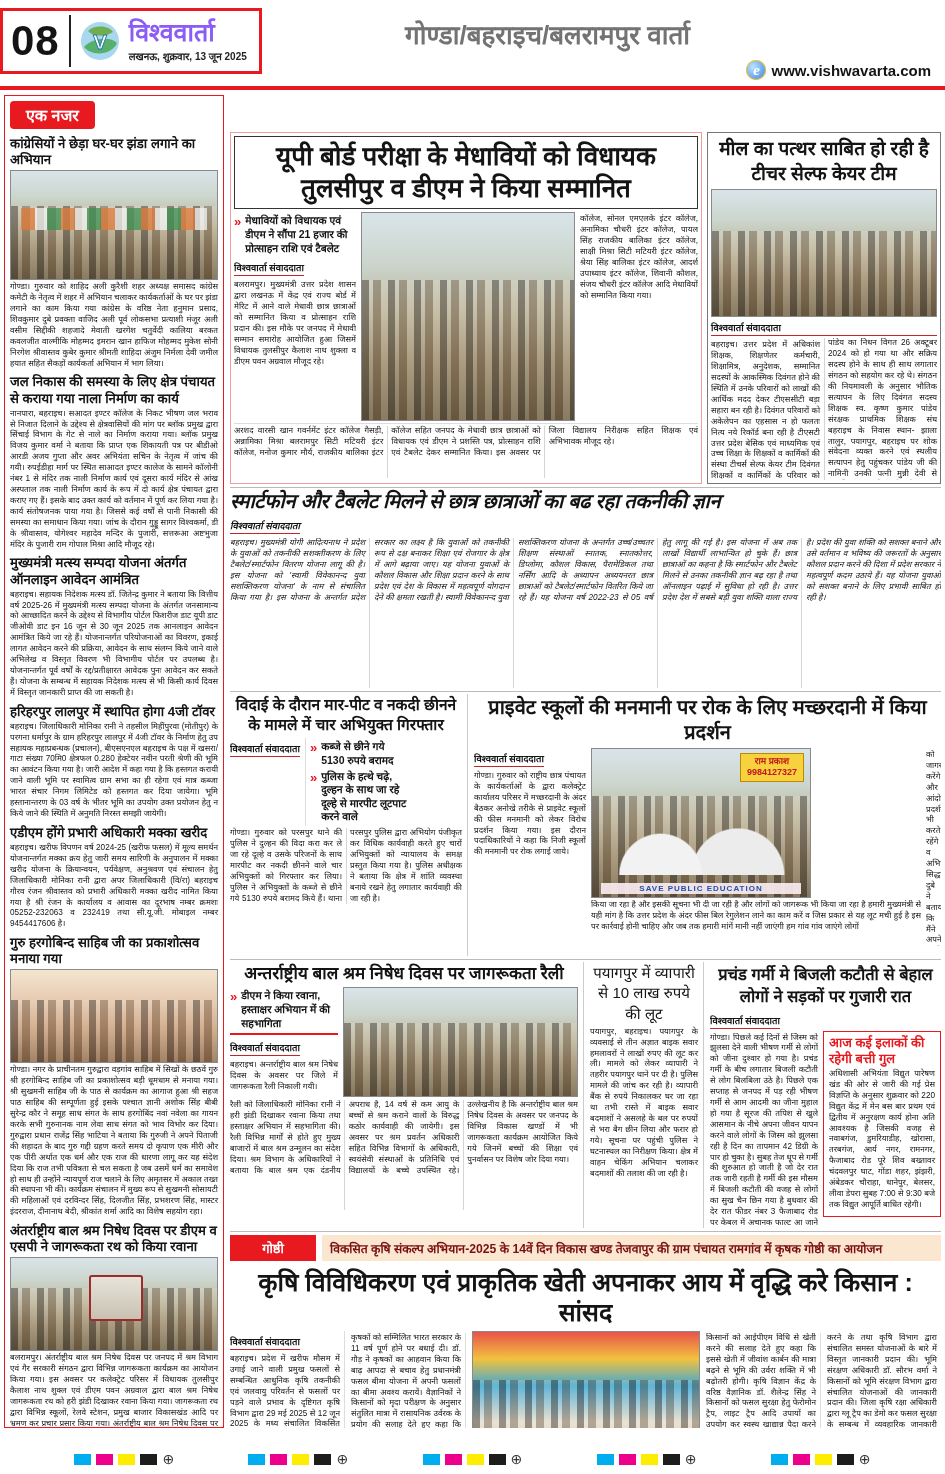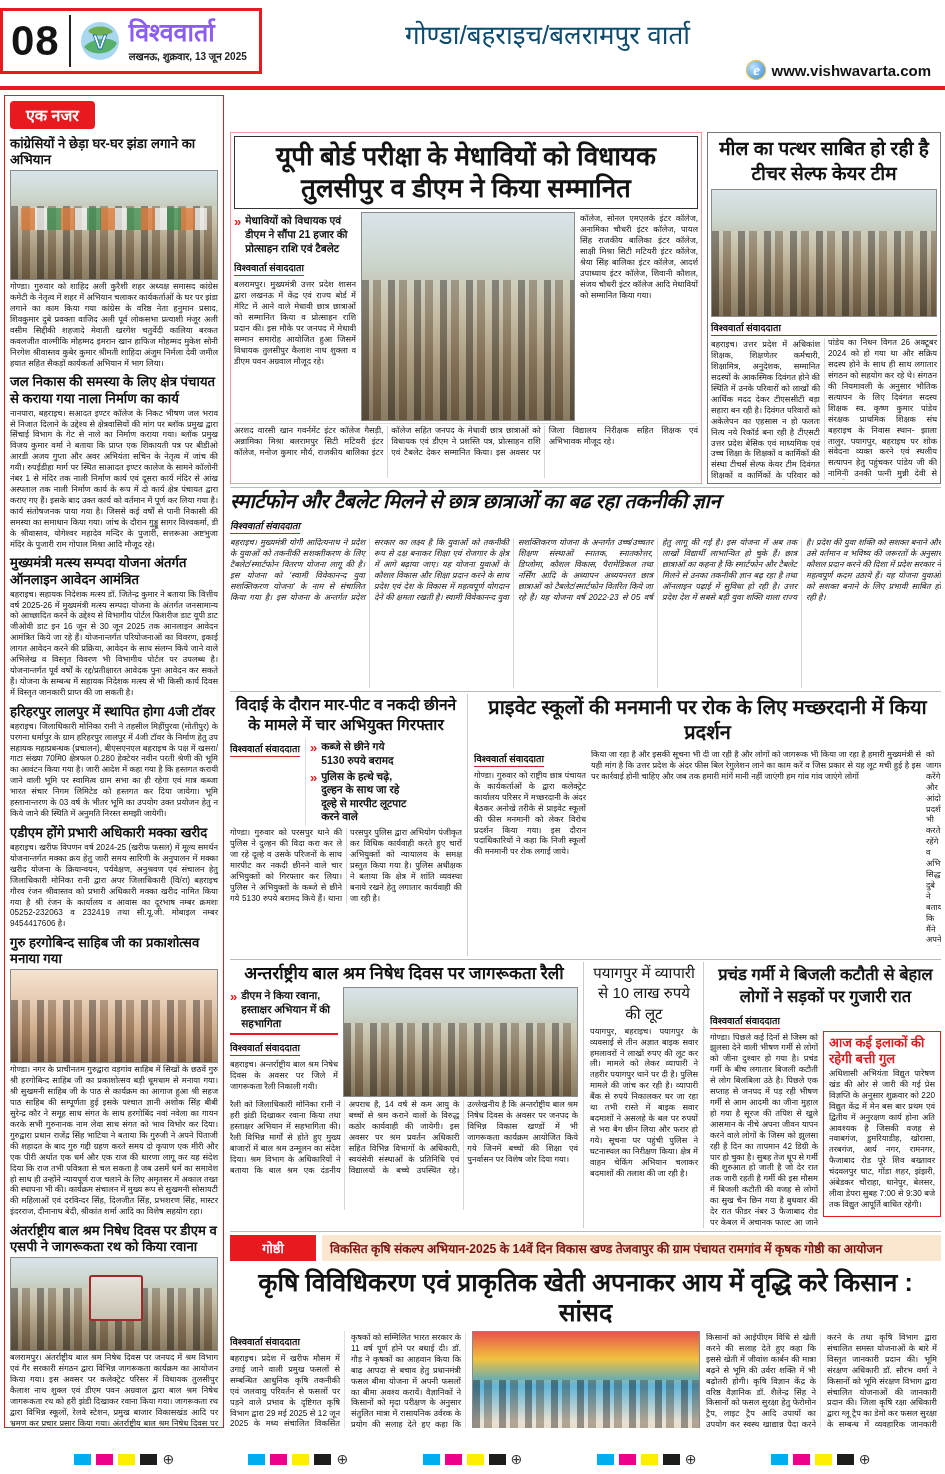--- a/index.html
+++ b/index.html
@@ -9,21 +9,21 @@
   .masthead{position:relative;height:86px;padding:6px 10px 0;box-sizing:border-box;}
   .mast-box{position:absolute;left:0;top:8px;display:flex;align-items:center;gap:9px;
             border:3px solid #e8191f;padding:3px 12px 3px 8px;height:66px;box-sizing:border-box;background:#fff;}
   .pageno{font-size:42px;font-weight:bold;line-height:1;letter-spacing:1px;}
   .mast-div{width:2px;height:52px;background:#222;}
   .logo-svg{width:40px;height:40px;}
   .mast-name{display:flex;flex-direction:column;justify-content:center;}
   .mast-title{font-size:25px;font-weight:bold;color:#8b5cf6;line-height:1;}
   .mast-date{font-size:10px;font-weight:bold;color:#222;margin-top:4px;}
   .section-title{position:absolute;left:330px;right:180px;top:16px;text-align:center;
-                 font-size:26px;font-weight:normal;color:#0c4a6e;}
+                 font-size:26px;font-weight:bold;color:#737373;}
   .website{position:absolute;right:14px;bottom:6px;font-size:15px;font-weight:bold;display:flex;align-items:center;gap:5px;}
   .e-icon{display:inline-block;width:20px;height:20px;border-radius:50%;
           background:radial-gradient(circle at 35% 35%,#bfe3ff,#2a7de1);color:#fff;text-align:center;
           font:italic bold 15px "Liberation Serif",serif;line-height:20px;box-shadow:0 0 0 1px #f4c52c inset;}
   .redline{height:4px;background:#e8191f;margin:0;}
   
   .content{display:flex;gap:6px;padding:5px 4px 0;box-sizing:border-box;height:1338px;}
   .leftcol{width:220px;flex:none;border:1px solid #e8191f;padding:4px 5px;box-sizing:border-box;overflow:hidden;}
   .maincol{flex:1;display:flex;flex-direction:column;gap:3px;overflow:hidden;margin-top:37px;}
   
@@ -265,20 +265,27 @@
         </article>
 
         <article class="private">
           <h2 class="private-h">प्राइवेट स्कूलों की मनमानी पर रोक के लिए मच्छरदानी में किया प्रदर्शन</h2>
           <div class="private-row">
             <div class="private-c1">
               <div class="byline">विश्ववार्ता संवाददाता</div>
               <p class="body">गोण्डा। गुरुवार को राष्ट्रीय छात्र पंचायत के कार्यकर्ताओं के द्वारा कलेक्ट्रेट कार्यालय परिसर में मच्छरदानी के अंदर बैठकर अनोखे तरीके से प्राइवेट स्कूलों की फीस मनमानी को लेकर विरोध प्रदर्शन किया गया। इस दौरान पदाधिकारियों ने कहा कि निजी स्कूलों की मनमानी पर रोक लगाई जाये।</p>
             </div>
             <div>
+              <div class="photo photo--tent ph-private">
+                <div class="photo-sign">
+                  <span>राम प्रकाश</span><br>
+                  <span>9984127327</span>
+                </div>
+                <div class="photo-banner">SAVE PUBLIC EDUCATION</div>
+              </div>
               <p class="body private-under">किया जा रहा है और इसकी सूचना भी दी जा रही है और लोगों को जागरूक भी किया जा रहा है हमारी मुख्यमंत्री से यही मांग है कि उत्तर प्रदेश के अंदर फीस बिल रेगुलेशन लाने का काम करें व जिस प्रकार से यह लूट मची हुई है इस पर कार्रवाई होनी चाहिए और जब तक हमारी मांगें मानी नहीं जाएंगी हम गांव गांव जाएंगे लोगों</p>
             </div>
             <p class="body private-c2">को जागरूक करेंगे और आंदोलन प्रदर्शन भी करते रहेंगे व अभिभावक सिद्धार्थ दुबे ने बताया कि मैंने अपने बच्चों का नर्सरी में एडमिशन करवाया है लेकिन जितने में हम नर्सरी से ग्रेजुएशन पास कर लिए उससे ज्यादा तो हमने अपने बच्चों की नर्सरी की फीस भरी इतनी महंगाई हो गई है समझ में नहीं आ रहा है कौन सी नौकरी करें जिस घर खर्च के साथ बच्चों की फीस आसानी से भर सकें बहुत परेशान हूं मैं इसीलिए आज मैं छात्र पंचायत के कार्यक्रम में आया हूं और राष्ट्रीय छात्र पंचायत के इस आंदोलन का मैं समर्थन करता हूं और हमारी सरकार से मांग है कि जिस प्रकार से सभी मुद्दों पर सरकार तुरंत कार्रवाई करती है यह बहुत बड़ा मुद्दा है इस पर कार्रवाई करने की आवश्यकता है। इस अवसर पर जिला अध्यक्ष धर्मेंद्र शुक्ल, एडवोकेट सूरज शुक्ला, प्रदीप यादव, रंजीत गौड़, राजेश मौर्य, शुभम तिवारी, सतीश मिश्रा आदि लोग उपस्थित रहे।</p>
           </div>
         </article>
       </section>
 
       <section class="row4">
         <article class="rally">
           <h2 class="rally-h">अन्तर्राष्ट्रीय बाल श्रम निषेध दिवस पर जागरूकता रैली</h2>

